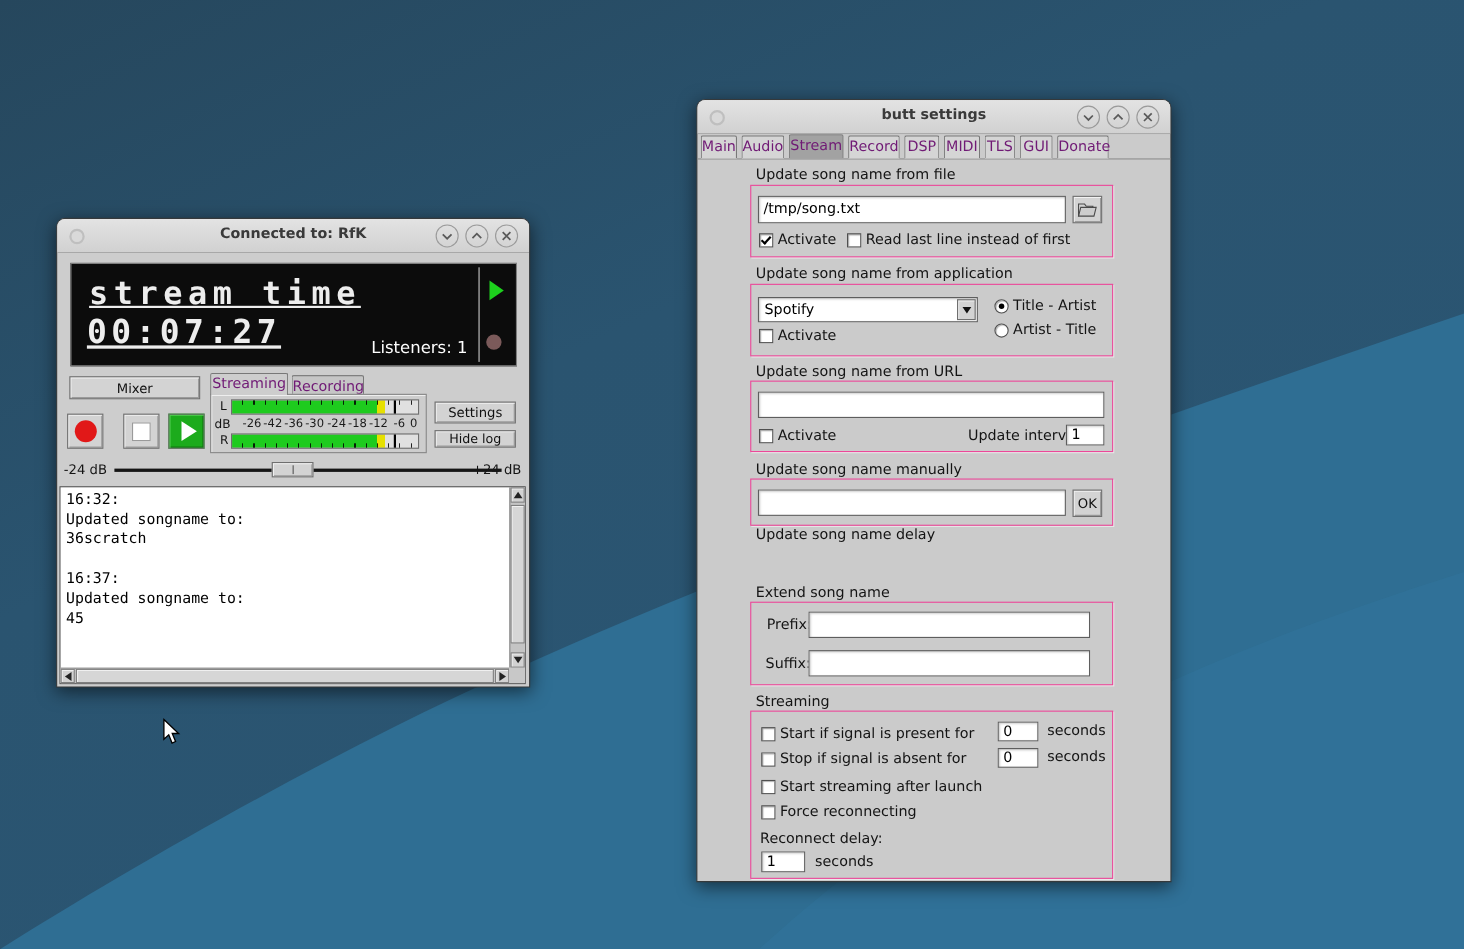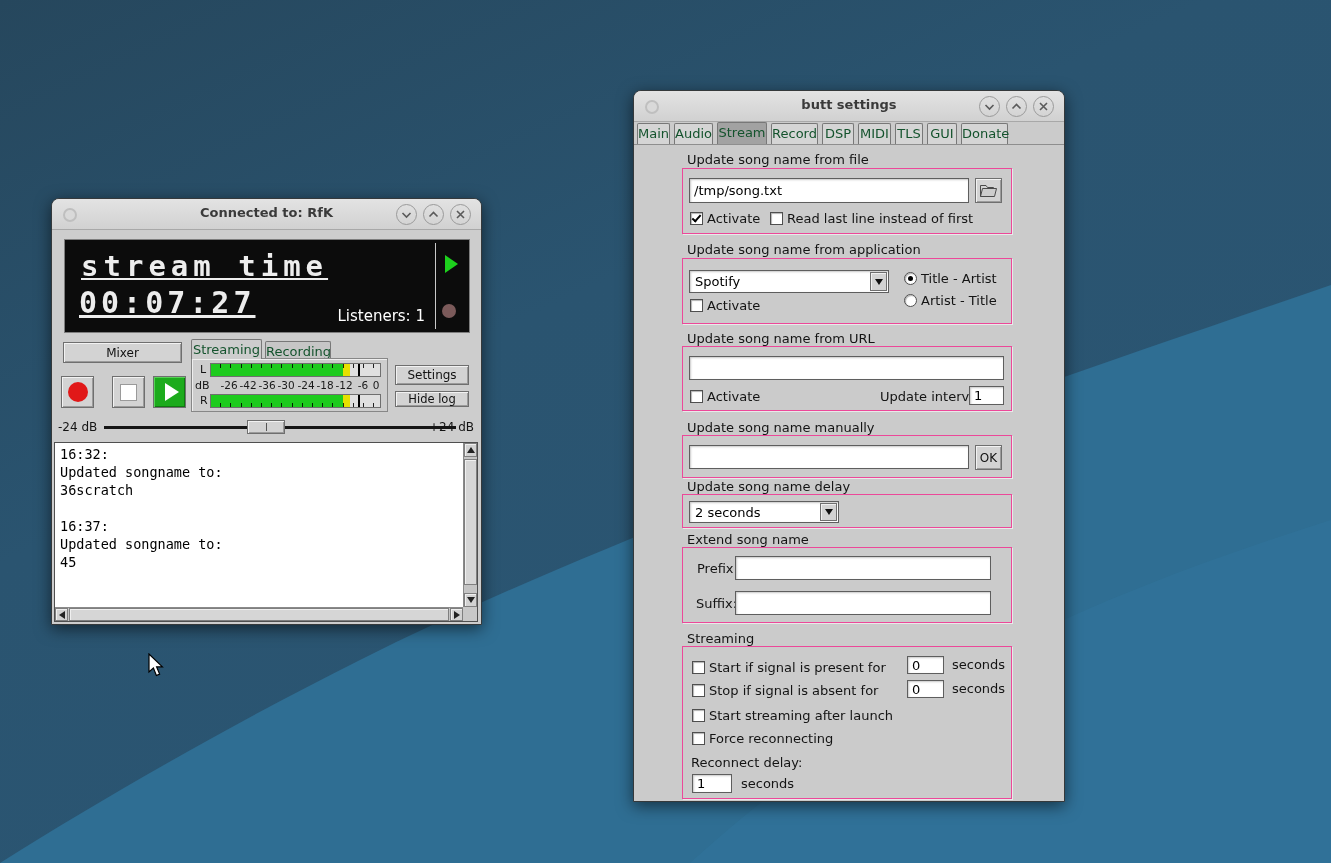--- a/index.html
+++ b/index.html
@@ -40,21 +40,21 @@
   .choice .val{position:absolute;left:5px;top:3px;}
   .choice .arrow{position:absolute;right:1px;top:1px;bottom:1px;width:17px;background:#d3d3d3;
       border:1px solid #6f6f6f;box-shadow:inset 1px 1px 0 #f0f0f0;display:flex;align-items:center;justify-content:center;box-sizing:border-box;}
   .tri-dn{width:0;height:0;border-left:4px solid transparent;border-right:4px solid transparent;border-top:6px solid #111;}
   .tri-up{width:0;height:0;border-left:4px solid transparent;border-right:4px solid transparent;border-bottom:6px solid #222;}
   .tri-l{width:0;height:0;border-top:4px solid transparent;border-bottom:4px solid transparent;border-right:6px solid #222;}
   .tri-r{width:0;height:0;border-top:4px solid transparent;border-bottom:4px solid transparent;border-left:6px solid #222;}
 
   
   .tab{position:absolute;background:#d5d5d5;border:1px solid #787878;border-bottom:none;
-      border-radius:2px 2px 0 0;font-size:13px;color:#14532d;text-align:center;box-sizing:border-box;padding-top:2px;}
+      border-radius:2px 2px 0 0;font-size:13px;color:#701a75;text-align:center;box-sizing:border-box;padding-top:2px;}
   .tab.dark{background:#a2a2a2;}
 
   
   .lcd{position:absolute;background:#0c0c0c;border:1px solid #7e7e7e;box-sizing:border-box;}
   .lcd-text{position:absolute;color:#ededed;font-family:"DejaVu Sans Mono",monospace;font-weight:bold;white-space:nowrap;text-decoration:underline;}
 
   
   .vubar{position:absolute;height:14px;border:1px solid #6f6f6f;box-sizing:border-box;
      background:linear-gradient(90deg,#1ecb1e 0%,#1ecb1e 78%,#e6e000 78%,#e6e000 82%,#e0e0e0 82%,#e0e0e0 100%);}
   .ticks{position:absolute;left:0;right:0;height:4px;
@@ -276,28 +276,20 @@
 
   <span class="lbl" style="left:53px;top:329px;">Update song name manually</span>
   <div class="groupbox" style="left:48px;top:344px;width:330px;height:43px;">
     <input class="tin" style="left: 6px; top: 9px; width: 280px; height: 24px;" value="">
     <div class="btn" style="left:292px;top:9px;width:27px;height:25px;">
       <span>OK</span>
     </div>
   </div>
 
   <span class="lbl" style="left:53px;top:388px;">Update song name delay</span>
-  <div class="groupbox" style="left:48px;top:403px;width:330px;height:34px;">
-    <div class="choice" style="left:6px;top:6px;width:150px;height:22px;">
-      <span class="val">2 seconds</span>
-      <span class="arrow">
-          <span class="tri-dn"></span>
-        </span>
-    </div>
-  </div>
 
   <span class="lbl" style="left:53px;top:441px;">Extend song name</span>
   <div class="groupbox" style="left:48px;top:456px;width:330px;height:76px;">
     <span class="lbl" style="left:14px;top:13px;">Prefix:</span>
     <input class="tin" style="left: 52px; top: 8px; width: 256px; height: 24px;" value="">
     <span class="lbl" style="left:13px;top:48px;">Suffix:</span>
     <input class="tin" style="left: 52px; top: 43px; width: 256px; height: 24px;" value="">
   </div>
 
   <span class="lbl" style="left:53px;top:540px;">Streaming</span>

